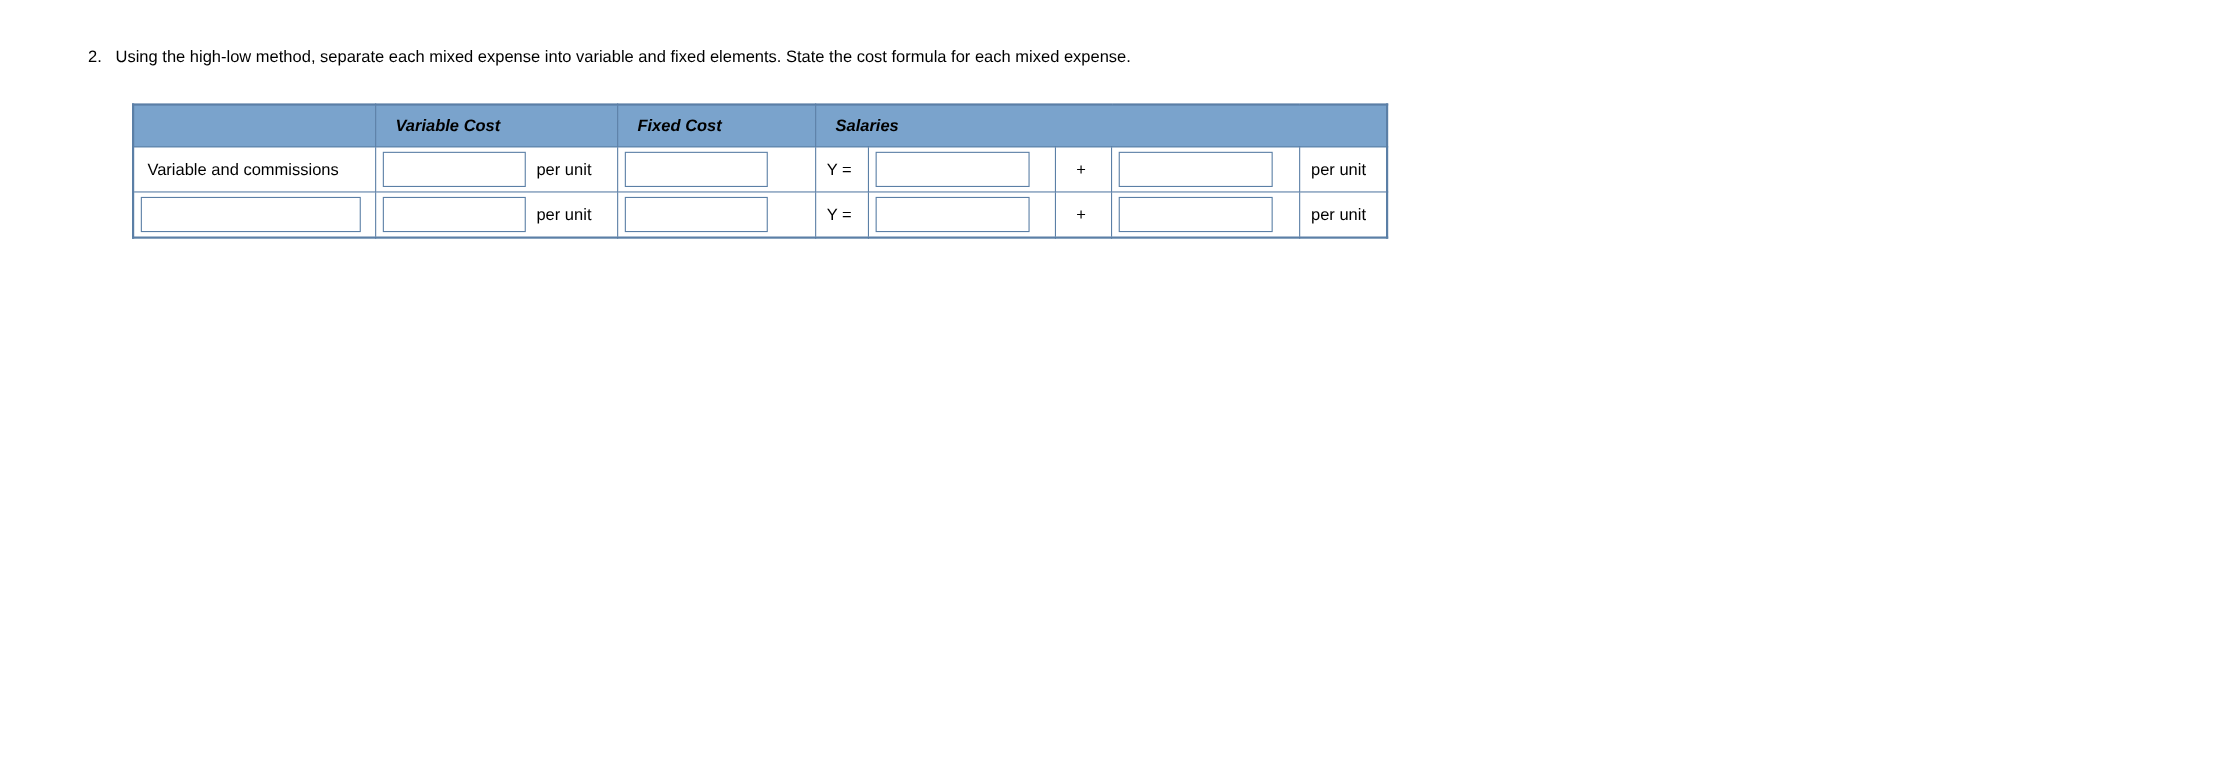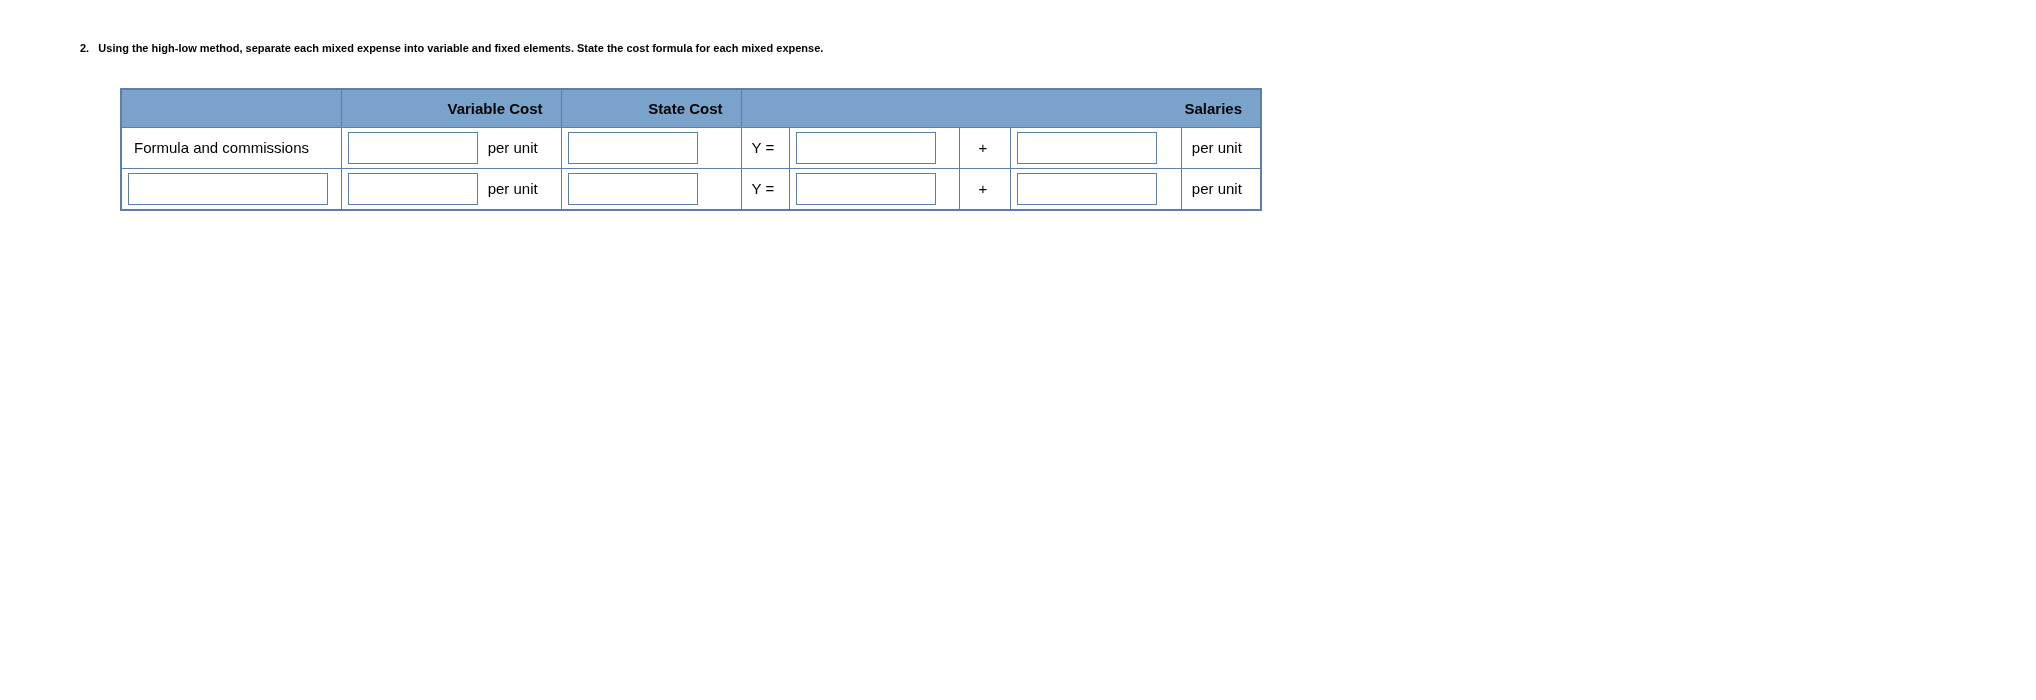--- a/index.html
+++ b/index.html
@@ -14,22 +14,21 @@
       font-size: 15px;
       color: #000000;
       width: 2036px;
       min-height: 700px;
       padding: 40px 80px;
     }
 
     .question-text {
       margin-bottom: 30px;
       line-height: 1.6;
-      font-size: 11px;
-      font-weight: bold;
+      font-size: 15px;
     }
 
     .table-container {
       margin-left: 40px;
       margin-top: 20px;
     }
 
     table {
       border-collapse: collapse;
       border: 2px solid #5b7fa6;
@@ -37,22 +36,23 @@
 
     thead tr {
       background-color: #7aa3cc;
     }
 
     thead th {
       border: 1px solid #5b7fa6;
       padding: 10px 18px;
       font-weight: bold;
       font-size: 15px;
-      text-align: right;
+      text-align: left;
       color: #000;
+      font-style: italic;
     }
 
     tbody tr {
       background-color: #ffffff;
     }
 
     tbody td {
       border: 1px solid #5b7fa6;
       padding: 8px 10px;
       font-size: 15px;
@@ -117,29 +117,29 @@
     <span>2.</span>
     &nbsp;&nbsp;<span>Using the high-low method, separate each mixed expense into variable and fixed elements. State the cost formula for each mixed expense.</span>
   </p>
 
   <div class="table-container">
     <table>
       <thead>
         <tr>
           <th style="min-width:220px;"></th>
           <th style="min-width:220px;">Variable Cost</th>
-          <th style="min-width:180px;">State Cost</th>
+          <th style="min-width:180px;">Fixed Cost</th>
           <th style="min-width:520px;" colspan="5">Salaries</th>
         </tr>
       </thead>
       <tbody>
 
         <tr>
           <td class="label-cell">
-            <span>Formula and commissions</span>
+            <span>Variable and commissions</span>
           </td>
           <td class="input-cell">
             <input type="text" class="input-field" style="">
             <span class="per-unit">per unit</span>
           </td>
           <td class="input-cell">
             <input type="text" class="input-field" style="">
           </td>
           <td class="formula-td">
             <span>Y =</span>

